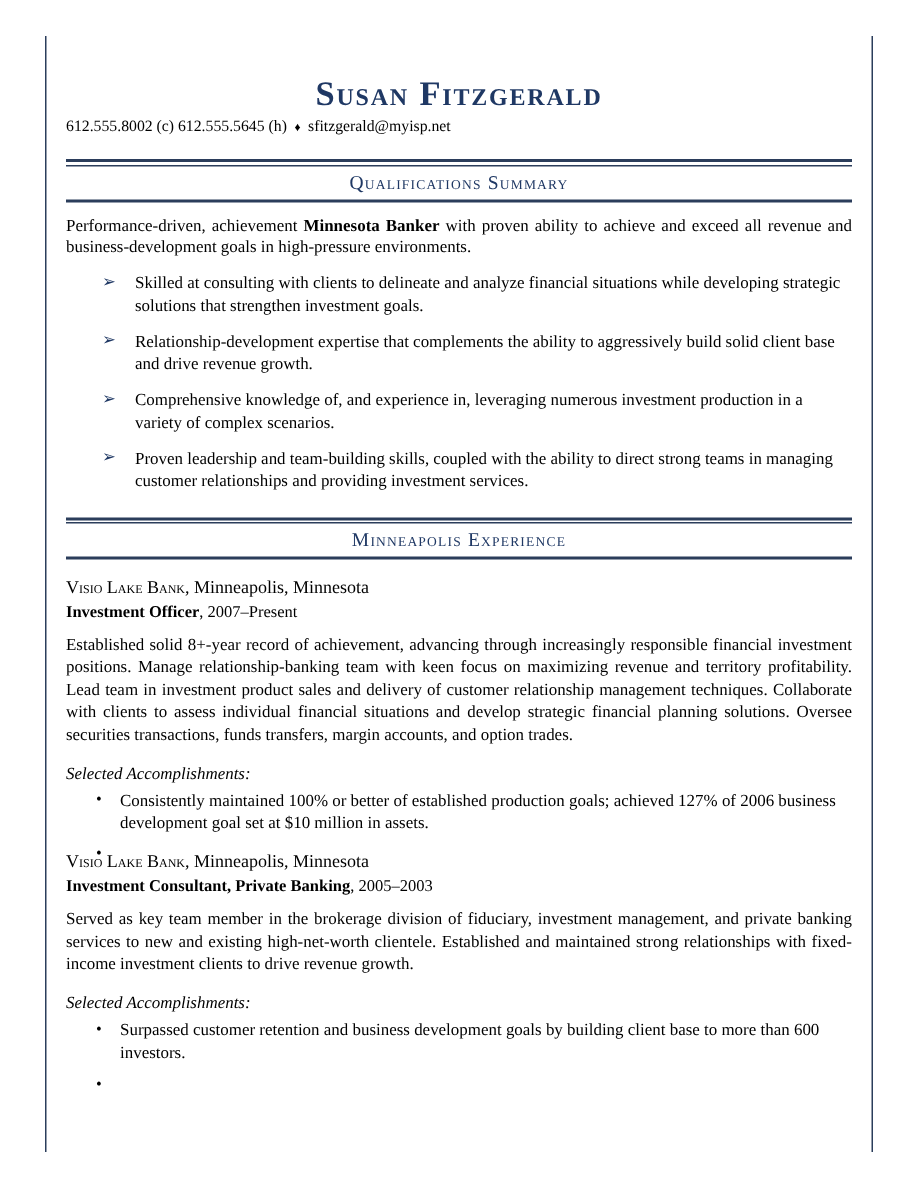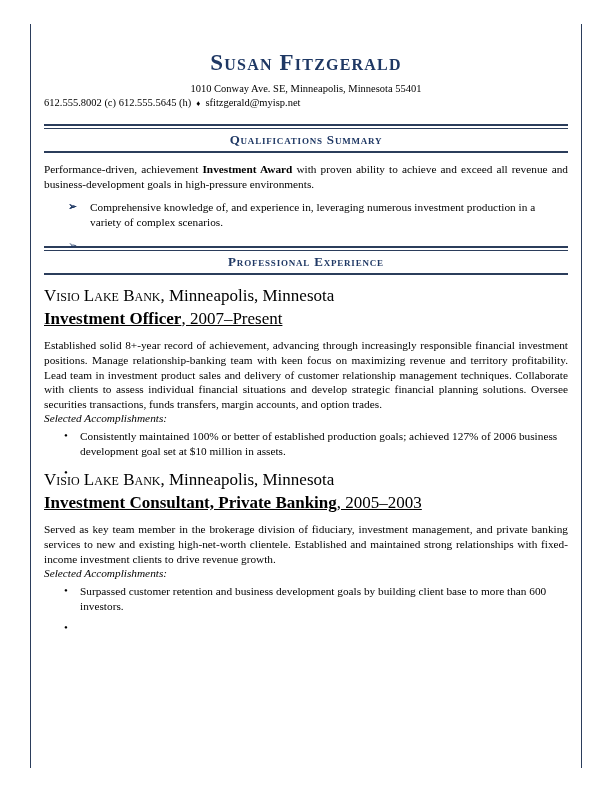--- a/index.html
+++ b/index.html
@@ -80,21 +80,21 @@
     border-top: 1px solid #2b3d5b;
     width: 100%;
     margin-top: 1.5px;
   }
   .section-title {
     text-align: center;
     font-size: 13px;
     font-variant: small-caps;
     letter-spacing: 0.8px;
     color: #1f3864;
-    font-weight: bold;
+    font-weight: normal;
     padding: 3px 0 3px 0;
   }
 
   p.body-text {
     font-size: 11.3px;
     line-height: 1.32;
     text-align: justify;
     margin: 9px 0 0 0;
   }
   .bold { font-weight: bold; }
@@ -117,40 +117,39 @@
   ul.arrow-list > li .bullet-glyph {
     position: absolute;
     left: 0;
     top: -1px;
     font-size: 11px;
     color: #1f3864;
   }
 
   
   .company {
-    font-size: 17px;
+    font-size: 12px;
     font-variant: small-caps;
     margin-top: 11px;
   }
   .company .city {
     font-variant: normal;
   }
   .job-title {
-    font-size: 17px;
+    font-size: 11px;
     font-weight: bold;
     margin-top: 3px;
-    text-decoration: underline;
   }
   .job-title .dates {
     font-weight: normal;
   }
   .selected-acc {
     font-size: 11.3px;
     font-style: italic;
-    margin-top: 0;
+    margin-top: 12px;
   }
   ul.dot-list {
     list-style: none;
     margin: 5px 0 0 0;
     padding: 0 0 0 20px;
   }
   ul.dot-list > li {
     position: relative;
     font-size: 11.3px;
     line-height: 1.32;
@@ -168,46 +167,45 @@
 </head>
 <body>
 
 <div class="page">
   <div class="border-frame"></div>
 
   <div class="content">
 
     <div>
       <div class="name">Susan Fitzgerald</div>
-      <div class="contact-line">1010 Conway Ave. SE, Minneapolis, Minnesota 55401</div>
       <div class="contact-line2">
         <span>612.555.8002 (c) 612.555.5645 (h)</span><span class="contact-sep">♦</span><span>sfitzgerald@myisp.net</span>
       </div>
     </div>
 
     <div class="section">
       <div class="rule-thick"></div>
       <div class="rule-thin"></div>
       <div class="section-title">Qualifications Summary</div>
       <div class="rule-thick"></div>
 
-      <p class="body-text"><span>Performance-driven, achievement </span><span class="bold">Investment Award</span><span> with proven ability to achieve and exceed all revenue and business-development goals in high-pressure environments.</span></p>
+      <p class="body-text"><span>Performance-driven, achievement </span><span class="bold">Minnesota Banker</span><span> with proven ability to achieve and exceed all revenue and business-development goals in high-pressure environments.</span></p>
 
       <ul class="arrow-list">
-        <li><span class="bullet-glyph">➢</span></li>
-        <li><span class="bullet-glyph">➢</span></li>
+        <li><span class="bullet-glyph">➢</span><span>Skilled at consulting with clients to delineate and analyze financial situations while developing strategic solutions that strengthen investment goals.</span></li>
+        <li><span class="bullet-glyph">➢</span><span>Relationship-development expertise that complements the ability to aggressively build solid client base and drive revenue growth.</span></li>
         <li><span class="bullet-glyph">➢</span><span>Comprehensive knowledge of, and experience in, leveraging numerous investment production in a variety of complex scenarios.</span></li>
-        <li><span class="bullet-glyph">➢</span></li>
+        <li><span class="bullet-glyph">➢</span><span>Proven leadership and team-building skills, coupled with the ability to direct strong teams in managing customer relationships and providing investment services.</span></li>
       </ul>
     </div>
 
     <div class="section">
       <div class="rule-thick"></div>
       <div class="rule-thin"></div>
-      <div class="section-title">Professional Experience</div>
+      <div class="section-title">Minneapolis Experience</div>
       <div class="rule-thick"></div>
 
       <div>
         <div class="company"><span>Visio Lake Bank</span><span class="city">, Minneapolis, Minnesota</span></div>
         <div class="job-title"><span>Investment Officer</span><span class="dates">, 2007–Present</span></div>
         <p class="body-text">Established solid 8+-year record of achievement, advancing through increasingly responsible financial investment positions. Manage relationship-banking team with keen focus on maximizing revenue and territory profitability. Lead team in investment product sales and delivery of customer relationship management techniques. Collaborate with clients to assess individual financial situations and develop strategic financial planning solutions. Oversee securities transactions, funds transfers, margin accounts, and option trades.</p>
         <div class="selected-acc">Selected Accomplishments:</div>
         <ul class="dot-list">
           <li><span class="dot-glyph">•</span><span>Consistently maintained 100% or better of established production goals; achieved 127% of 2006 business development goal set at $10 million in assets.</span></li>
           <li><span class="dot-glyph">•</span></li>

